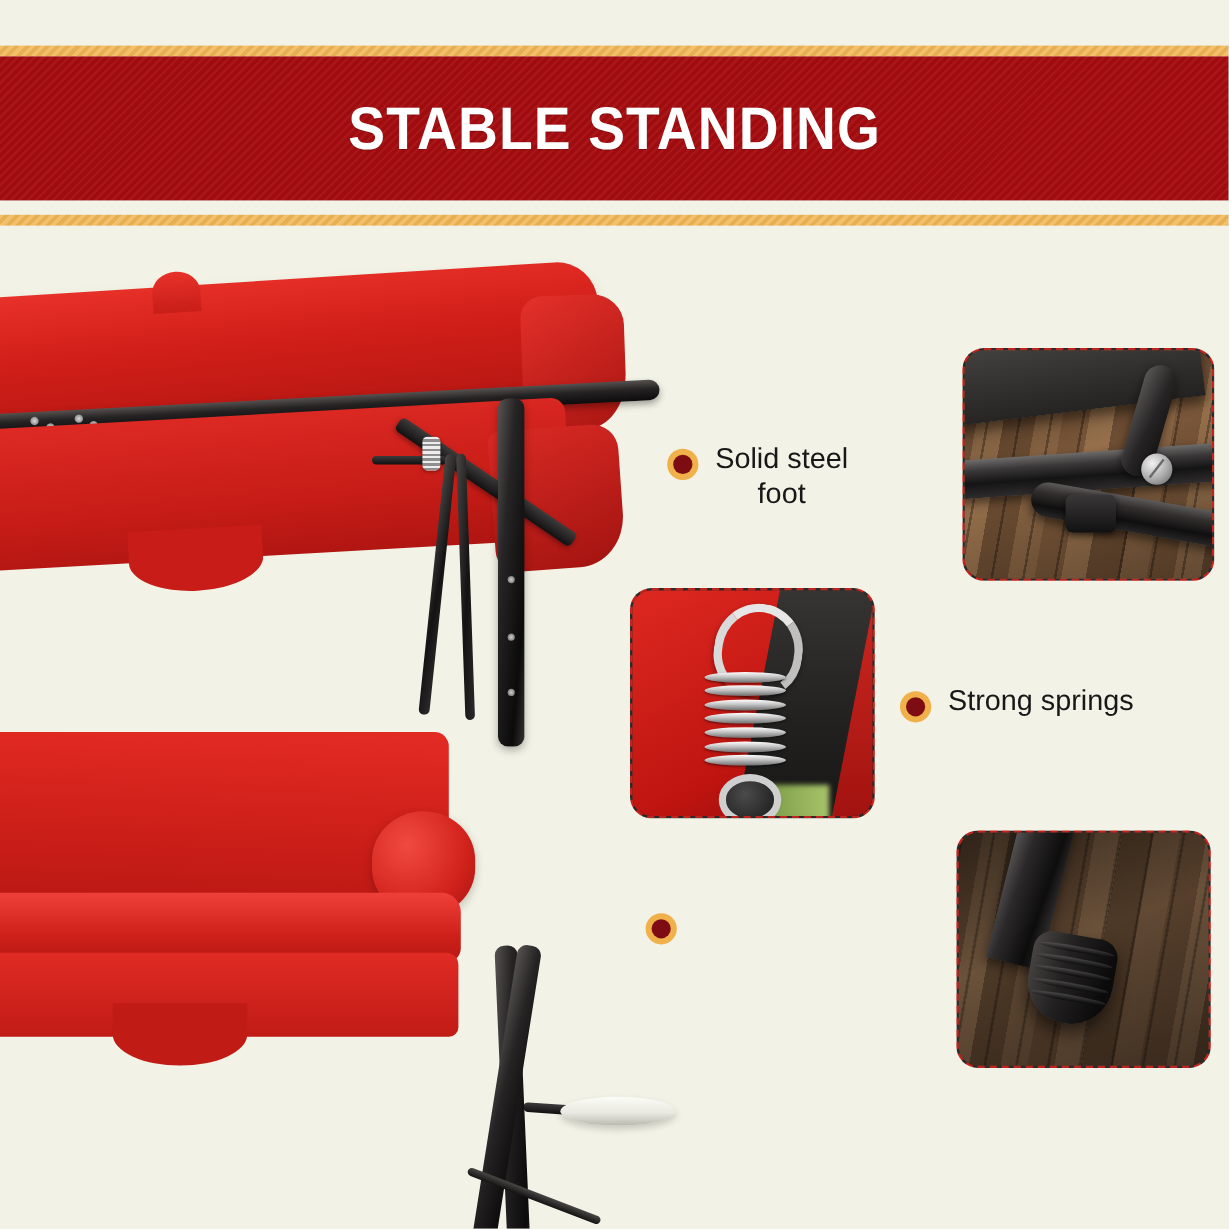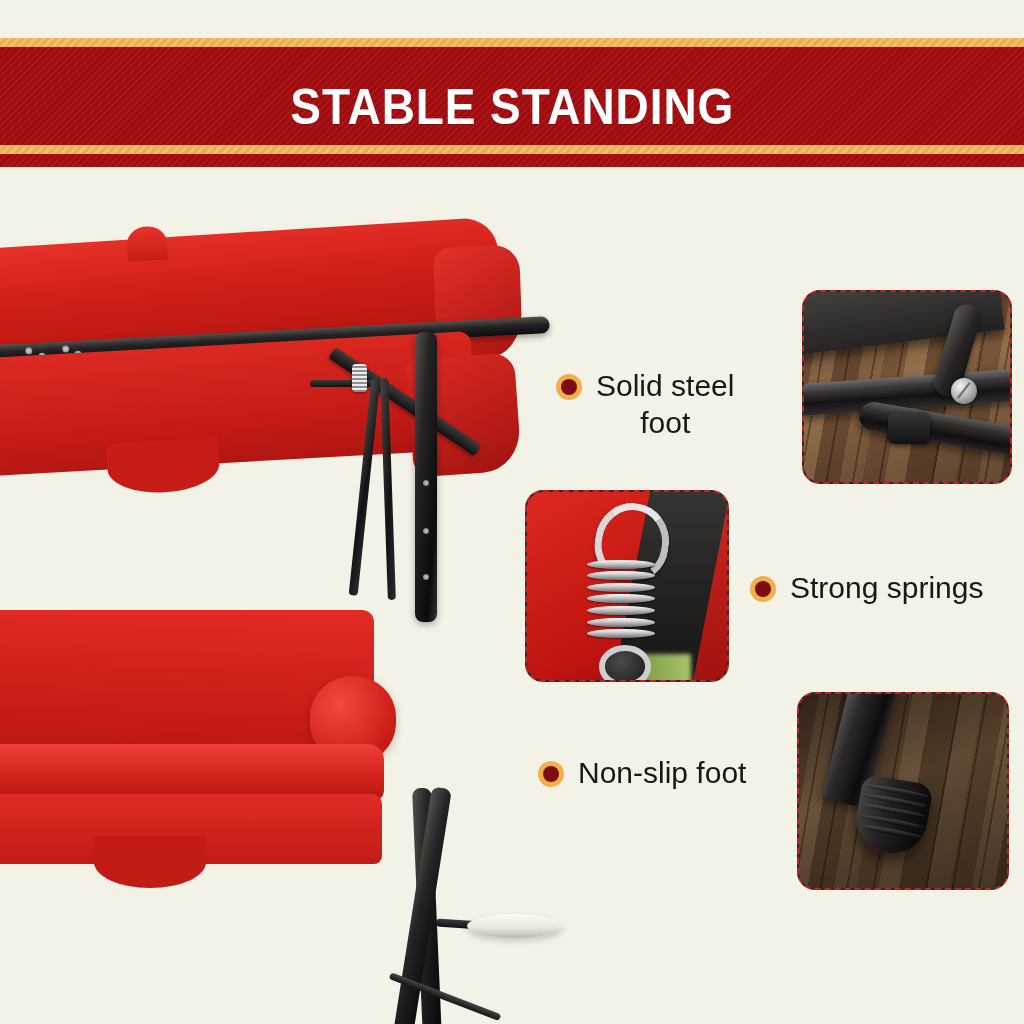--- a/index.html
+++ b/index.html
@@ -4,42 +4,42 @@
 <style>
   html,body{margin:0;padding:0;}
   body{
     width:1024px;height:1024px;overflow:hidden;position:relative;
     background:#F2F2E6;
     font-family:"Liberation Sans","DejaVu Sans",sans-serif;
   }
   #page{position:absolute;inset:0;width:1024px;height:1024px;overflow:hidden;background:#F2F2E6;}
 
   
-  .banner-wrap{position:absolute;left:0;top:38px;width:1024px;height:116px;}
+  .banner-wrap{position:absolute;left:0;top:38px;width:1024px;height:150px;}
   .banner-stripe{position:absolute;left:0;width:1024px;height:9px;
     background:repeating-linear-gradient(135deg,#F2C06A 0 3px,#E8AE52 3px 6px);}
   .banner-stripe.top{top:0;}
   .banner-stripe.bot{bottom:0;}
   .banner-body{position:absolute;left:0;top:9px;width:1024px;height:120px;
     background:#A60D10;
     background-image:repeating-linear-gradient(135deg,rgba(255,255,255,0.035) 0 2px,rgba(0,0,0,0.05) 2px 5px);
     display:flex;align-items:center;justify-content:center;}
   .banner-title{
     color:#FFFFFF;font-size:50px;font-weight:700;letter-spacing:1px;
     font-family:"Liberation Sans","DejaVu Sans",sans-serif;
     transform:scaleX(.92);white-space:nowrap;line-height:1;
     text-shadow:0 1px 0 rgba(0,0,0,.18);
   }
 
   
   .callout{position:absolute;display:flex;align-items:flex-start;gap:14px;}
   .bullet{flex:0 0 auto;width:26px;height:26px;border-radius:50%;
     background:#F0B04A;display:flex;align-items:center;justify-content:center;margin-top:6px;}
   .bullet i{display:block;width:16px;height:16px;border-radius:50%;background:#7E0D13;}
-  .callout-text{color:#181818;font-size:30px;line-height:1.22;
+  .callout-text{color:#181818;font-size:24px;line-height:1.22;
     font-family:"Liberation Sans","DejaVu Sans",sans-serif;font-weight:400;}
   .callout-text.center{text-align:center;}
 
   #callout-frame{left:556px;top:368px;width:210px;}
   #callout-springs{left:750px;top:570px;width:260px;}
   #callout-foot{left:538px;top:755px;width:250px;}
 
   
   .inset{position:absolute;border:2px dashed #C0241E;border-radius:18px;
     overflow:hidden;background:#2A2A2A;}
@@ -322,16 +322,15 @@
     <span class="bullet">
         <i></i>
       </span>
     <span class="callout-text">Strong springs</span>
   </div>
 
   <div class="callout" id="callout-foot">
     <span class="bullet">
         <i></i>
       </span>
-    <span class="callout-text">Non-slip foot</span>
   </div>
 
 </div>
 
 </body></html>

